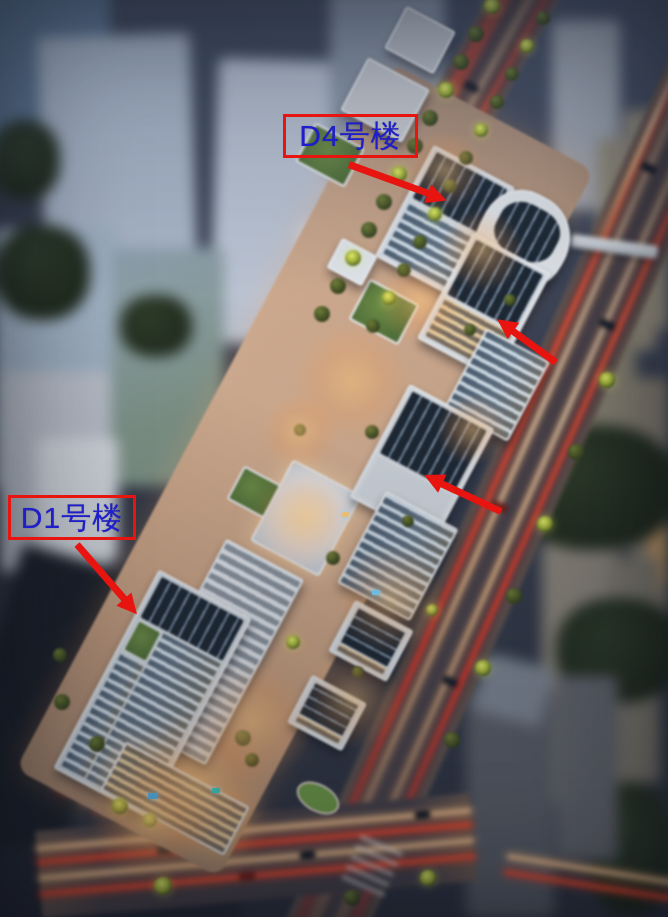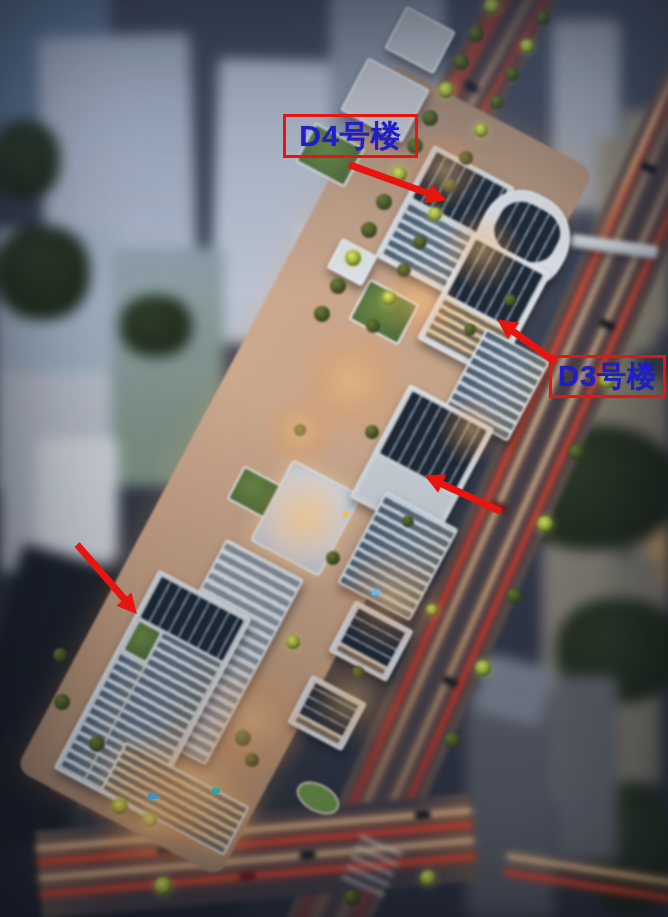--- a/index.html
+++ b/index.html
@@ -59,21 +59,21 @@
   .tree{border-radius:50%;background:radial-gradient(circle at 36% 30%,#6e7d36,#36421f 72%);}
   .tree.bright{background:radial-gradient(circle at 42% 36%,#e6f06c,#9aab34 48%,#3c4a20 82%);box-shadow:0 0 8px rgba(222,236,96,.55);}
   .glow{border-radius:50%;background:radial-gradient(closest-side,rgba(255,196,120,.5),rgba(255,160,80,.2) 55%,rgba(255,160,80,0));}
   .sign{border-radius:1px;box-shadow:0 0 5px rgba(150,220,255,.7);}
   .bridge{background:linear-gradient(180deg,#e7ebef,#b9c1cb);border-radius:3px;box-shadow:0 2px 6px rgba(0,0,0,.5);}
 
   
   .label-box{
     display:flex;align-items:center;justify-content:center;
     border:3px solid var(--red);color:var(--blue);
-    font-weight:bold;font-size:30px;letter-spacing:1px;line-height:1;
+    font-weight:normal;font-size:30px;letter-spacing:1px;line-height:1;
     text-shadow:0 0 1px rgba(0,0,60,.5);
   }
   .arrow{height:7px;background:var(--red);transform-origin:0 50%;border-radius:1px;}
   .arrow::after{
     content:"";position:absolute;right:-19px;top:50%;transform:translateY(-50%);
     border-left:20px solid var(--red);border-top:10px solid rgba(0,0,0,0);border-bottom:10px solid rgba(0,0,0,0);
   }
   .vignette{pointer-events:none;box-shadow:inset 0 0 130px rgba(8,12,20,.6);inset:0;}
   .dusk{pointer-events:none;inset:0;background:linear-gradient(180deg,rgba(52,66,92,.28),rgba(52,66,92,0) 32%,rgba(20,24,34,.25) 92%);}
 </style>
@@ -292,17 +292,17 @@
 
   <div class="layer">
     <div class="arrow" style="left:349px;top:161px;width:85px;transform:rotate(20deg);"></div>
     <div class="arrow" style="left:556px;top:359px;width:54px;transform:rotate(-144deg);"></div>
     <div class="arrow" style="left:501px;top:508px;width:66px;transform:rotate(-155deg);"></div>
     <div class="arrow" style="left:77px;top:541px;width:73px;transform:rotate(49deg);"></div>
 
     <div class="label-box" style="left:283px;top:114px;width:135px;height:44px;">
       <span>D4号楼</span>
     </div>
-    <div class="label-box" style="left:549px;top:355px;width:117px;height:43px;font-size:29px;">
-      <span>D3号楼</span>
+    <div class="label-box" style="left:8px;top:495px;width:128px;height:45px;">
+      <span>D1号楼</span>
     </div>
   </div>
 </div>
 
 </body></html>

